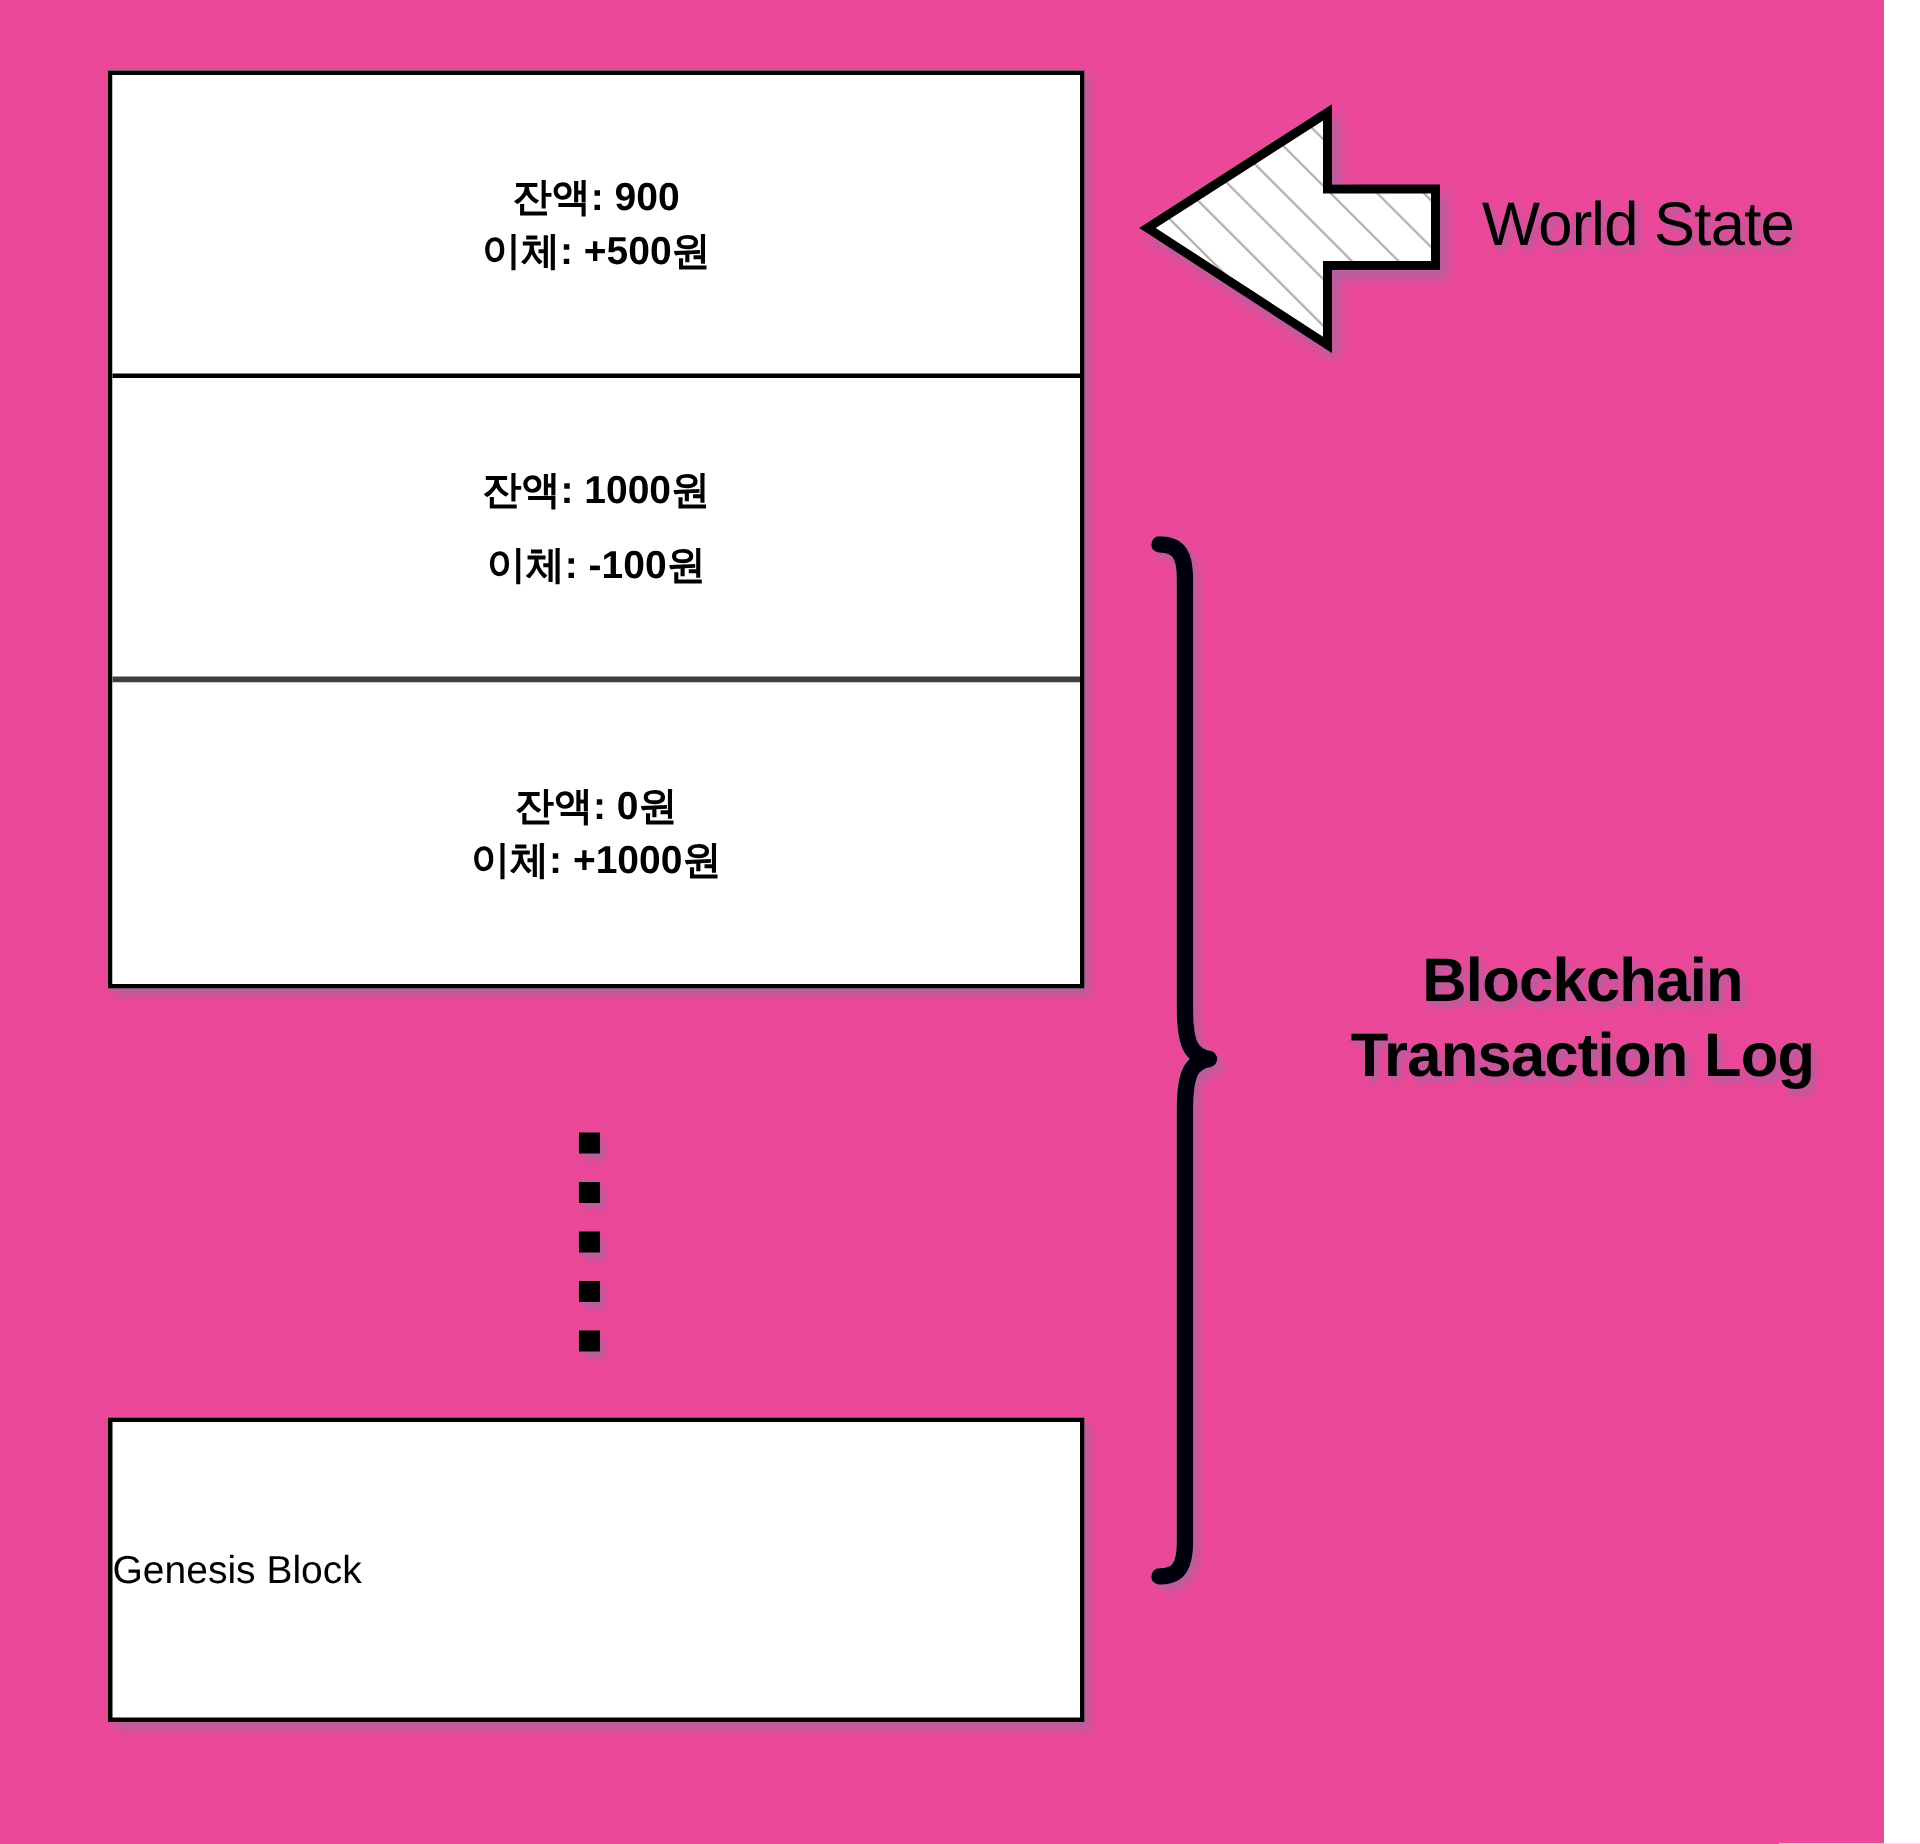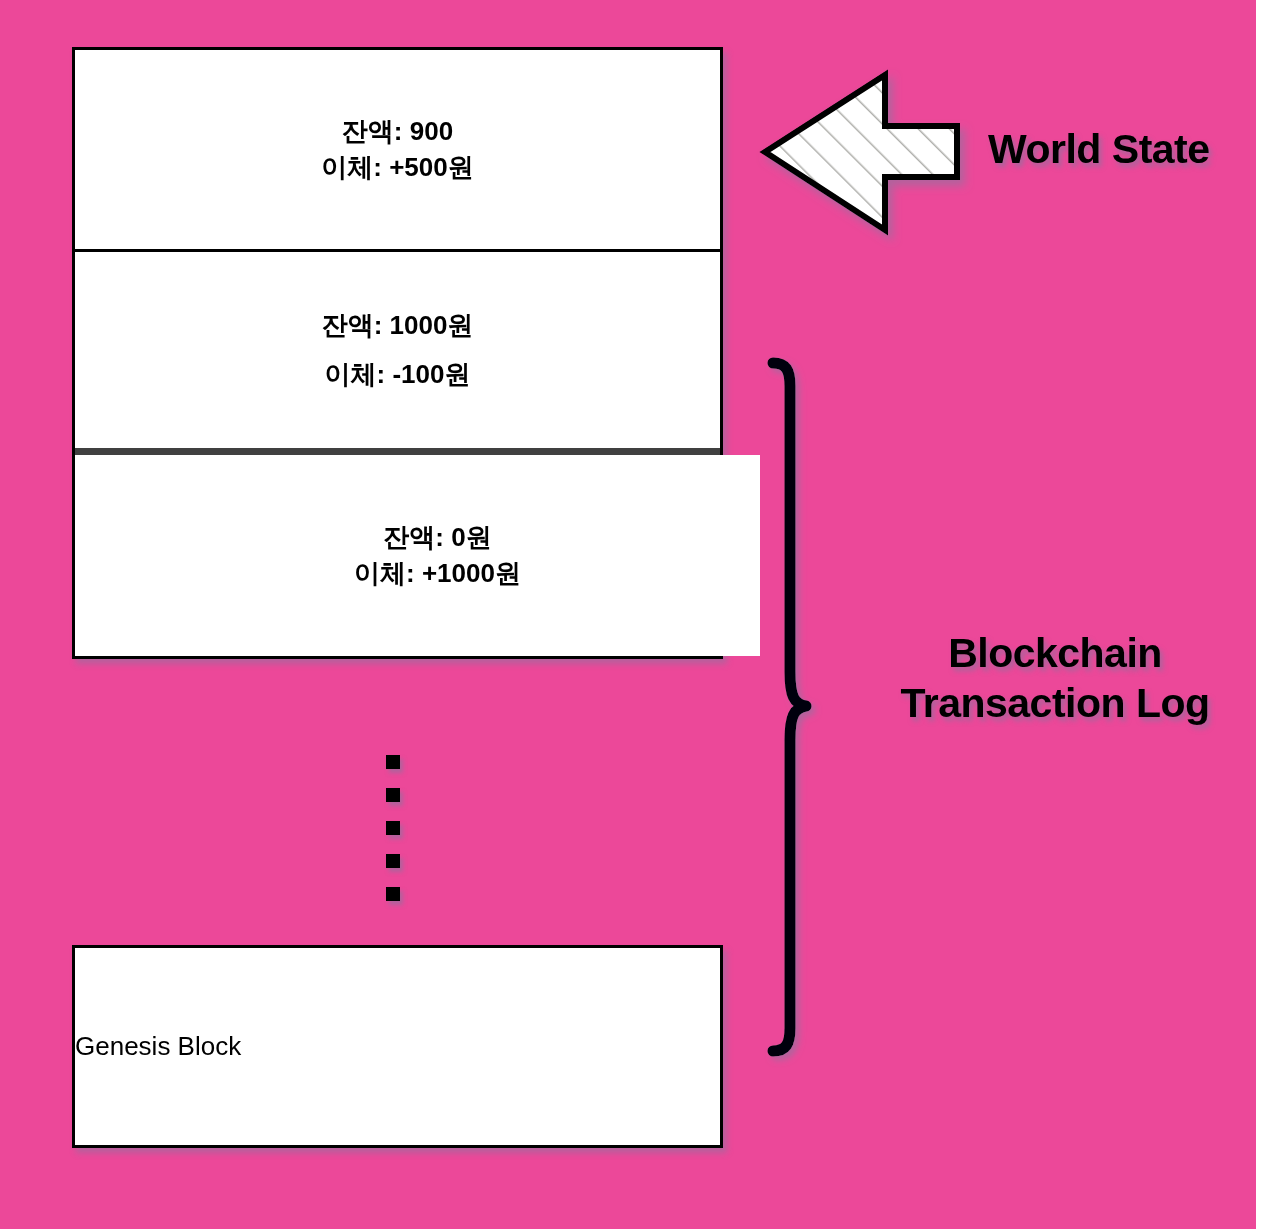--- a/index.html
+++ b/index.html
@@ -39,22 +39,22 @@
     position: relative;
     box-sizing: border-box;
     width: 100%;
     display: flex;
     flex-direction: column;
     align-items: center;
     justify-content: center;
     background: #ffffff;
   }
   .block.b1 { height: 202px; border-bottom: 3px solid #000000; }
-  .block.b2 { height: 203px; border-bottom: 7px solid #404040; gap: 14px; }
-  .block.b3 { height: 201px; margin-left: 40px; }
+  .block.b2 { height: 203px; border-bottom: 4px solid #404040; gap: 14px; }
+  .block.b3 { height: 201px; }
 
   .block-line {
     font-size: 26px;
     font-weight: bold;
     line-height: 1.35;
     letter-spacing: 0px;
     color: #000000;
     white-space: nowrap;
   }
 
@@ -117,21 +117,21 @@
     height: 710px;
   }
   .log-brace svg { display: block; width: 56px; height: 710px; overflow: visible; }
 
   
   .label-world-state {
     position: absolute;
     left: 988px;
     top: 126px;
     font-size: 41px;
-    font-weight: bold;
+    font-weight: normal;
     letter-spacing: -0.5px;
     white-space: nowrap;
     color: #000000;
     text-shadow: 3px 4px 5px rgba(118, 122, 158, 0.55);
   }
 
   .label-tx-log {
     position: absolute;
     left: 830px;
     top: 628px;

